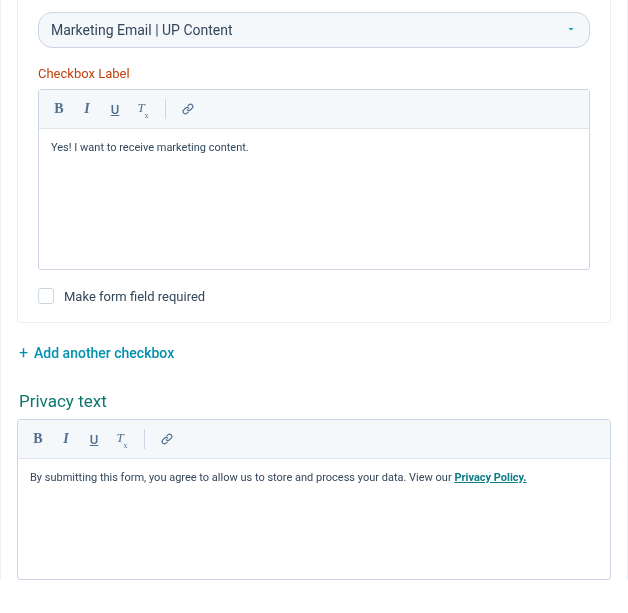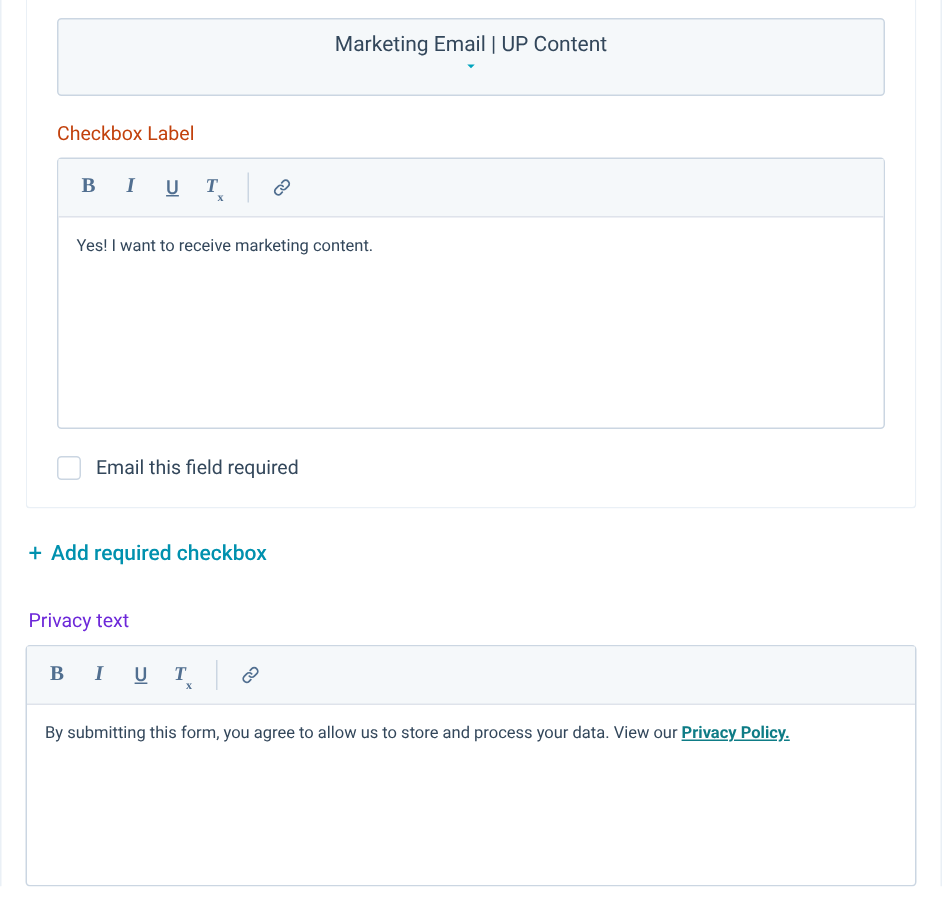--- a/index.html
+++ b/index.html
@@ -22,46 +22,45 @@
       padding: 12px 20px 18px 20px;
       margin-bottom: 16px;
       background: #ffffff;
     }
     
     .dropdown {
       display: flex;
       align-items: center;
       justify-content: space-between;
       border: 1px solid #cbd6e2;
-      border-radius: 3px;
+      border-radius: 14px;
       background: #f5f8fa;
       padding: 9px 12px;
       cursor: pointer;
-      flex-direction: column;
     }
     .dropdown .label {
       color: #33475b;
       font-size: 14px;
     }
     .dropdown .caret svg {
       width: 12px;
       height: 12px;
       fill: #00a4bd;
     }
     
     .field-label {
       margin-top: 18px;
       margin-bottom: 8px;
       font-size: 13px;
       color: #c2410c;
     }
     
     .section-label {
-      font-size: 13px;
-      color: #6d28d9;
+      font-size: 17px;
+      color: #0f766e;
       margin: 26px 0 8px 2px;
     }
     
     .rte {
       border: 1px solid #cbd6e2;
       border-radius: 3px;
       background: #ffffff;
     }
     .rte-toolbar {
       display: flex;
@@ -82,21 +81,21 @@
       border-radius: 3px;
     }
     .rte-btn .glyph {
       font-size: 13px;
       line-height: 1;
       display: inline-block;
     }
     .rte-btn .bold-g { font-weight: 900; font-family: Georgia, 'Times New Roman', serif; font-size: 14px; }
     .rte-btn .italic-g { font-style: italic; font-weight: 700; font-family: Georgia, 'Times New Roman', serif; font-size: 14px; }
     .rte-btn .underline-g { text-decoration: underline; font-weight: 500; font-size: 13px; }
-    .rte-btn .clear-g { font-style: italic; font-family: Georgia, 'Times New Roman', serif; font-size: 13px; position: relative; font-weight: bold; }
+    .rte-btn .clear-g { font-style: italic; font-family: Georgia, 'Times New Roman', serif; font-size: 13px; position: relative; }
     .rte-btn .clear-g sub { font-size: 8px; font-style: normal; position: relative; top: 3px; }
     .rte-divider {
       width: 1px;
       height: 20px;
       background: #cbd6e2;
       margin: 0 8px;
     }
     .rte-body {
       padding: 10px 12px;
       min-height: 40px;
@@ -187,28 +186,28 @@
             </svg>
         </div>
       </div>
       <div class="rte-body tall">
         <span>Yes! I want to receive marketing content.</span>
       </div>
     </div>
 
     <div class="checkbox-row">
       <div class="checkbox-box"></div>
-      <span class="checkbox-text">Email this field required</span>
+      <span class="checkbox-text">Make form field required</span>
     </div>
 
   </div>
 
   <div class="add-link">
     <span class="plus">+</span>
-    <span>Add required checkbox</span>
+    <span>Add another checkbox</span>
   </div>
 
   <div class="section-label">Privacy text</div>
 
   <div class="rte">
     <div class="rte-toolbar">
       <div class="rte-btn">
           <span class="glyph bold-g">B</span>
         </div>
       <div class="rte-btn">

